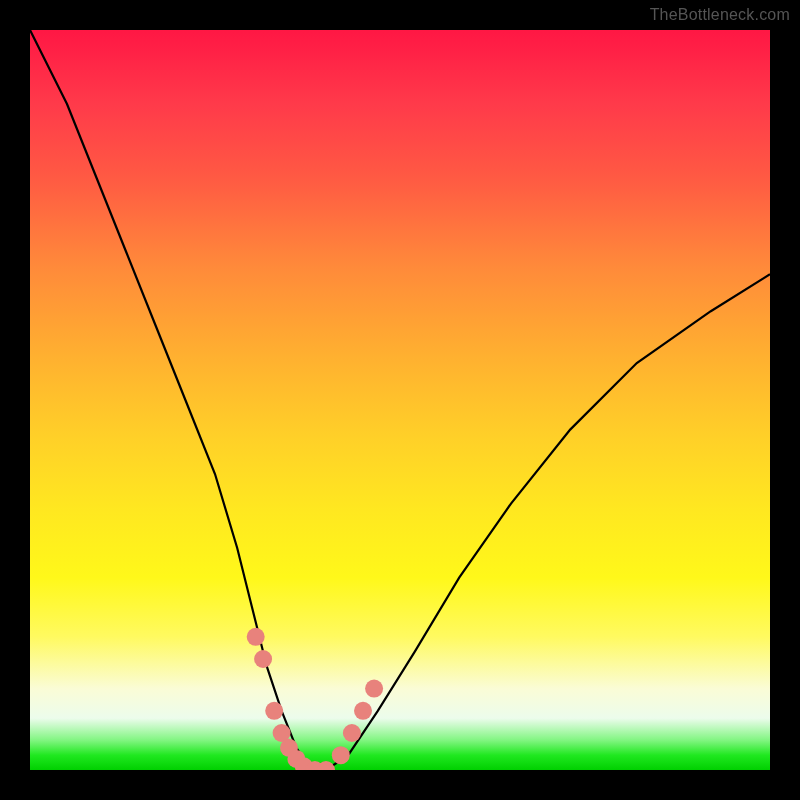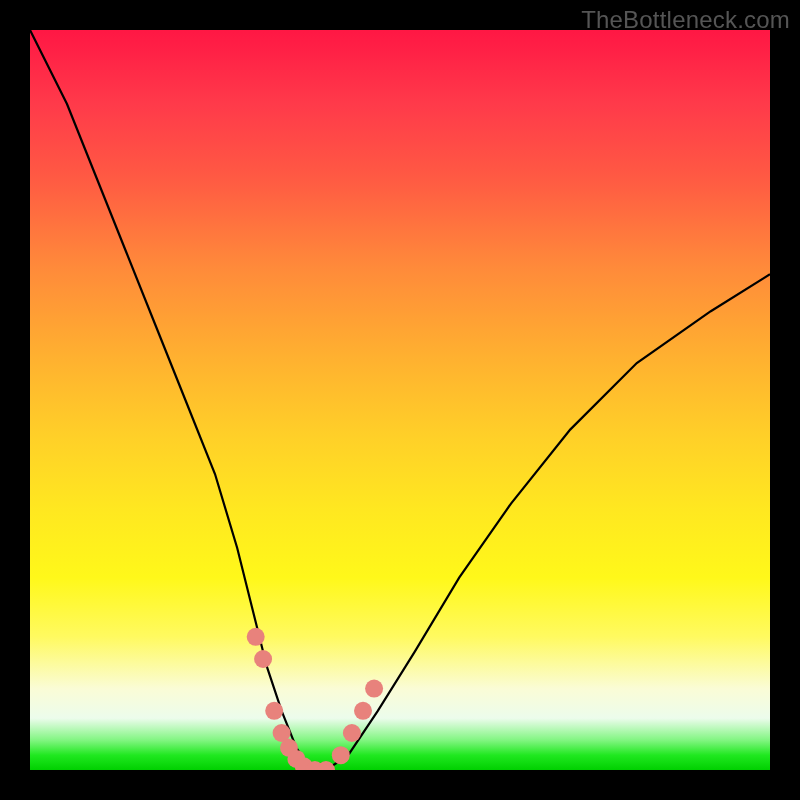--- a/index.html
+++ b/index.html
@@ -29,21 +29,21 @@
       #20e820 98%,
       #00d000 100%
     );
   }
 
   .watermark {
     position: absolute;
     top: 6px;
     right: 10px;
     color: #555;
-    font-size: 24px;
+    font-size: 16px;
     font-weight: 500;
     letter-spacing: 0.2px;
     z-index: 10;
   }
 
   .plot-svg {
     position: absolute;
     inset: 0;
     width: 100%;
     height: 100%;

